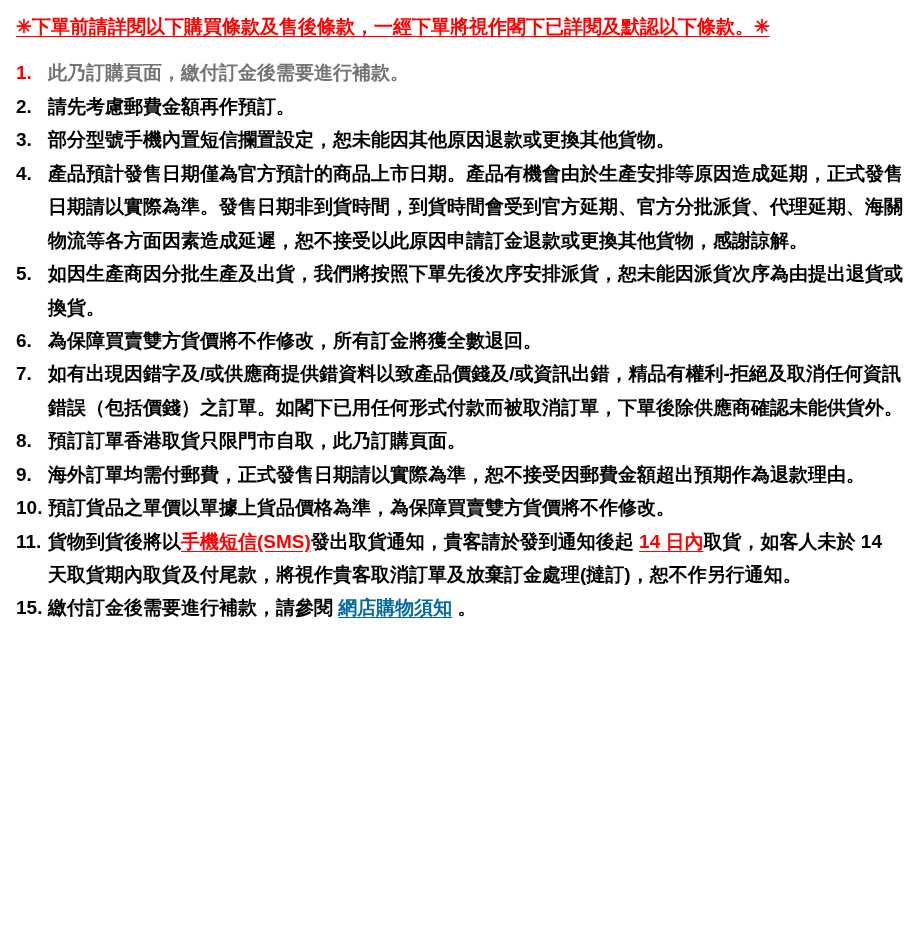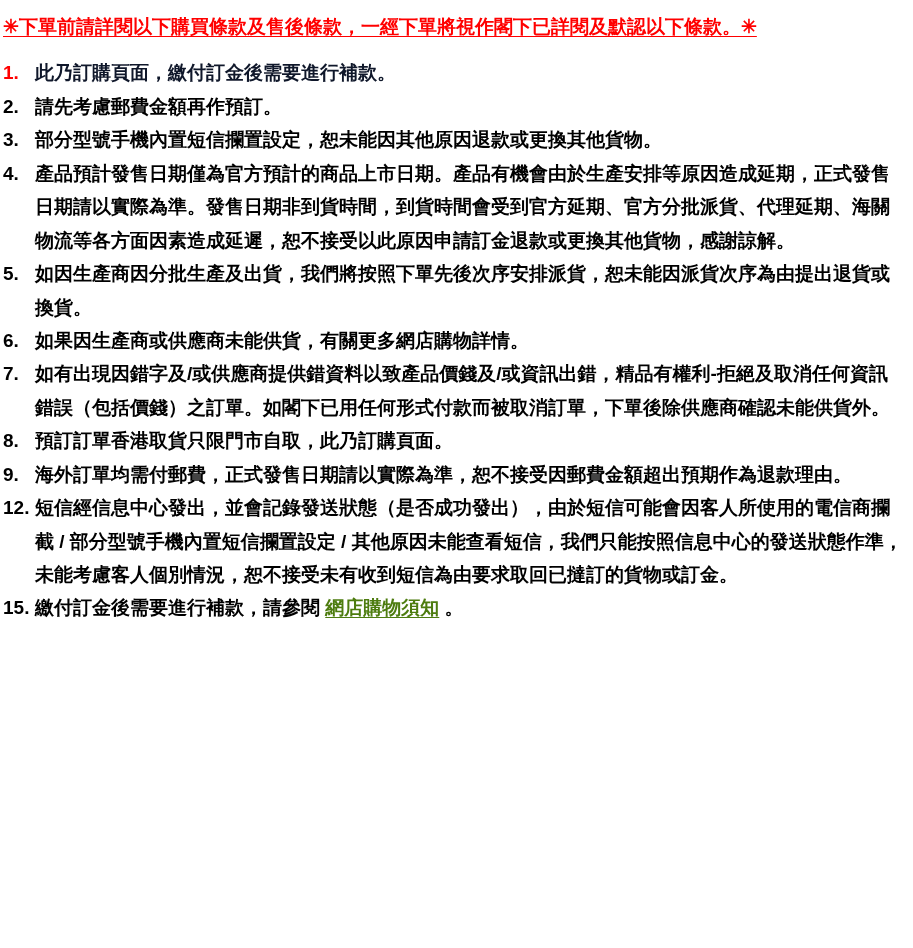--- a/index.html
+++ b/index.html
@@ -5,21 +5,21 @@
   html, body {
     margin: 0;
     padding: 0;
     background: #ffffff;
   }
   .page {
     width: 913px;
     height: 948px;
     box-sizing: border-box;
     background: #ffffff;
-    padding: 10px 10px 8px 3px;
+    padding: 10px 10px 8px 16px;
     font-family: "Liberation Sans", sans-serif;
     font-weight: 700;
     font-size: 19px;
     line-height: 1.76;
     color: #000000;
     overflow: hidden;
   }
   .notice {
     color: #ff0000;
     text-decoration: underline;
@@ -45,30 +45,30 @@
     white-space: nowrap;
   }
   .term .body {
     flex: 1 1 auto;
     min-width: 0;
   }
   .red {
     color: #ff0000;
   }
   .seg-red {
-    color: #0f172a;
+    color: #737373;
     text-align: center;
   }
   .seg-red-underline {
     color: #ff0000;
     text-decoration: underline;
     text-underline-offset: 3px;
   }
   .seg-link {
-    color: #4d7c0f;
+    color: #0369a1;
     text-decoration: underline;
     text-underline-offset: 3px;
     cursor: pointer;
     font-weight: 700;
   }
 </style>
 </head>
 <body>
 
 <div class="page">
@@ -91,36 +91,40 @@
       <div class="term">
         <span class="num">4.</span>
         <span class="body"><span>產品預計發售日期僅為官方預計的商品上市日期。產品有機會由於生產安排等原因造成延期，正式發售日期請以實際為準。發售日期非到貨時間，到貨時間會受到官方延期、官方分批派貨、代理延期、海關物流等各方面因素造成延遲，恕不接受以此原因申請訂金退款或更換其他貨物，感謝諒解。</span></span>
       </div>
       <div class="term">
         <span class="num">5.</span>
         <span class="body"><span>如因生產商因分批生產及出貨，我們將按照下單先後次序安排派貨，恕未能因派貨次序為由提出退貨或換貨。</span></span>
       </div>
       <div class="term">
         <span class="num">6.</span>
-        <span class="body"><span>如果因生產商或供應商未能供貨，有關更多網店購物詳情。</span></span>
+        <span class="body"><span>為保障買賣雙方貨價將不作修改，所有訂金將獲全數退回。</span></span>
       </div>
       <div class="term">
         <span class="num">7.</span>
         <span class="body"><span>如有出現因錯字及/或供應商提供錯資料以致產品價錢及/或資訊出錯，精品有權利-拒絕及取消任何資訊錯誤（包括價錢）之訂單。如閣下已用任何形式付款而被取消訂單，下單後除供應商確認未能供貨外。</span></span>
       </div>
       <div class="term">
         <span class="num">8.</span>
         <span class="body"><span>預訂訂單香港取貨只限門市自取，此乃訂購頁面。</span></span>
       </div>
       <div class="term">
         <span class="num">9.</span>
         <span class="body"><span>海外訂單均需付郵費，正式發售日期請以實際為準，恕不接受因郵費金額超出預期作為退款理由。</span></span>
       </div>
       <div class="term">
-        <span class="num">12.</span>
-        <span class="body"><span>短信經信息中心發出，並會記錄發送狀態（是否成功發出），由於短信可能會因客人所使用的電信商攔截 / 部分型號手機內置短信攔置設定 / 其他原因未能查看短信，我們只能按照信息中心的發送狀態作準，未能考慮客人個別情況，恕不接受未有收到短信為由要求取回已撻訂的貨物或訂金。</span></span>
+        <span class="num">10.</span>
+        <span class="body"><span>預訂貨品之單價以單據上貨品價格為準，為保障買賣雙方貨價將不作修改。</span></span>
+      </div>
+      <div class="term">
+        <span class="num">11.</span>
+        <span class="body"><span>貨物到貨後將以</span><span class="seg-red-underline">手機短信(SMS)</span><span>發出取貨通知，貴客請於發到通知後起 </span><span class="seg-red-underline">14 日內</span><span>取貨，如客人未於 14 天取貨期內取貨及付尾款，將視作貴客取消訂單及放棄訂金處理(撻訂)，恕不作另行通知。</span></span>
       </div>
       <div class="term">
         <span class="num">15.</span>
         <span class="body"><span>繳付訂金後需要進行補款，請參閱 </span><a class="seg-link" href="#">網店購物須知</a><span> 。</span></span>
       </div>
     </div>
 </div>
 
 </body></html>

